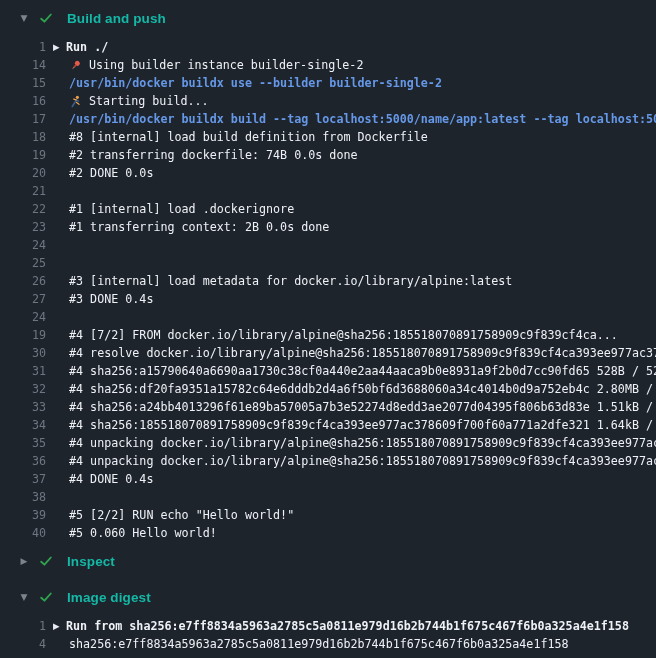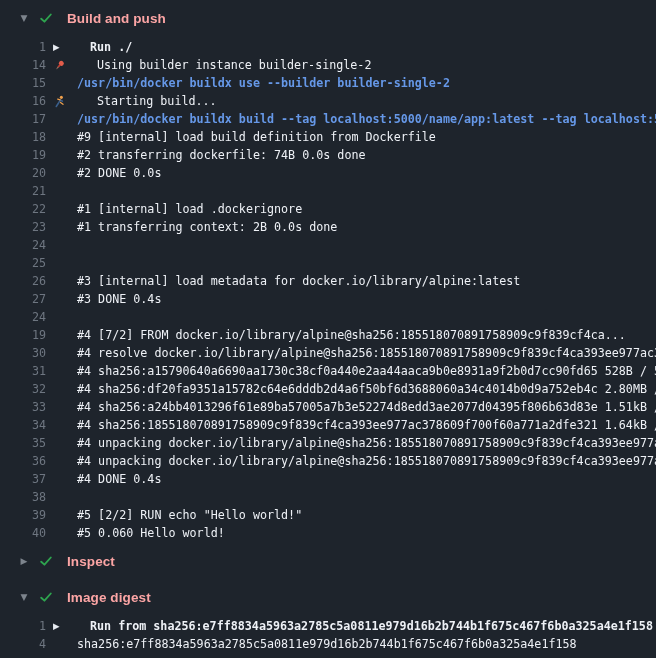--- a/index.html
+++ b/index.html
@@ -31,41 +31,41 @@
     height: 14px;
     margin-left: 9px;
     flex: none;
     display: inline-flex;
   }
   .sec-label {
     margin-left: 14px;
     font-family: "Liberation Sans", "DejaVu Sans", sans-serif;
     font-size: 13.5px;
     font-weight: 600;
-    color: #fca5a5;
+    color: #14b8a6;
     letter-spacing: 0.1px;
   }
   .section-body { padding-top: 2px; padding-bottom: 1px; }
   .row {
     height: 18px;
     display: flex;
     align-items: center;
     overflow: hidden;
   }
   .gutter {
     width: 46px;
     flex: none;
     text-align: right;
     font-size: 11.7px;
     color: #6e7681;
     cursor: pointer;
     user-select: none;
   }
   .ltext {
-    padding-left: 7px;
+    padding-left: 23px;
     font-size: 11.7px;
     color: #eef1f6;
     white-space: pre;
     overflow: hidden;
     flex: 1 1 auto;
     display: flex;
     align-items: center;
   }
   .row.t-group .ltext { padding-left: 7px; font-weight: 600; }
   .row.t-command .ltext { color: #6698e8; font-weight: 700; }
@@ -77,21 +77,21 @@
     font-family: "DejaVu Sans", sans-serif;
   }
   .line-icon {
     width: 14px;
     height: 14px;
     margin-right: 6px;
     flex: none;
     display: inline-flex;
     align-items: center;
   }
-  .txt { white-space: pre; overflow: hidden; margin-left: 24px; }
+  .txt { white-space: pre; overflow: hidden; }
 </style>
 </head>
 <body>
 
 <div class="log-viewer" id="root">
     <div class="section">
       <div class="section-header">
         <span class="chev">▼</span>
         <span class="check">
           <svg width="14" height="14" viewBox="0 0 16 16">
@@ -126,21 +126,21 @@
                 <path d="M4 14.2 L7 9.5 L9 6.2 L11.6 7.6" stroke="#3a5f8c" stroke-width="1.9" fill="none" stroke-linecap="round" stroke-linejoin="round"></path>
                 <path d="M8.8 6 L5.8 5 M9.3 9.3 L12.3 11.4" stroke="#f0a04b" stroke-width="1.6" stroke-linecap="round"></path>
               </svg></span><span class="txt">Starting build...</span></span>
         </div>
         <div class="row t-command">
           <span class="gutter">17</span>
           <span class="ltext"><span class="txt">/usr/bin/docker buildx build --tag localhost:5000/name/app:latest --tag localhost:5000/name/app:1.0.0</span></span>
         </div>
         <div class="row t-output">
           <span class="gutter">18</span>
-          <span class="ltext"><span class="txt">#9 [internal] load build definition from Dockerfile</span></span>
+          <span class="ltext"><span class="txt">#8 [internal] load build definition from Dockerfile</span></span>
         </div>
         <div class="row t-output">
           <span class="gutter">19</span>
           <span class="ltext"><span class="txt">#2 transferring dockerfile: 74B 0.0s done</span></span>
         </div>
         <div class="row t-output">
           <span class="gutter">20</span>
           <span class="ltext"><span class="txt">#2 DONE 0.0s</span></span>
         </div>
         <div class="row t-output">

